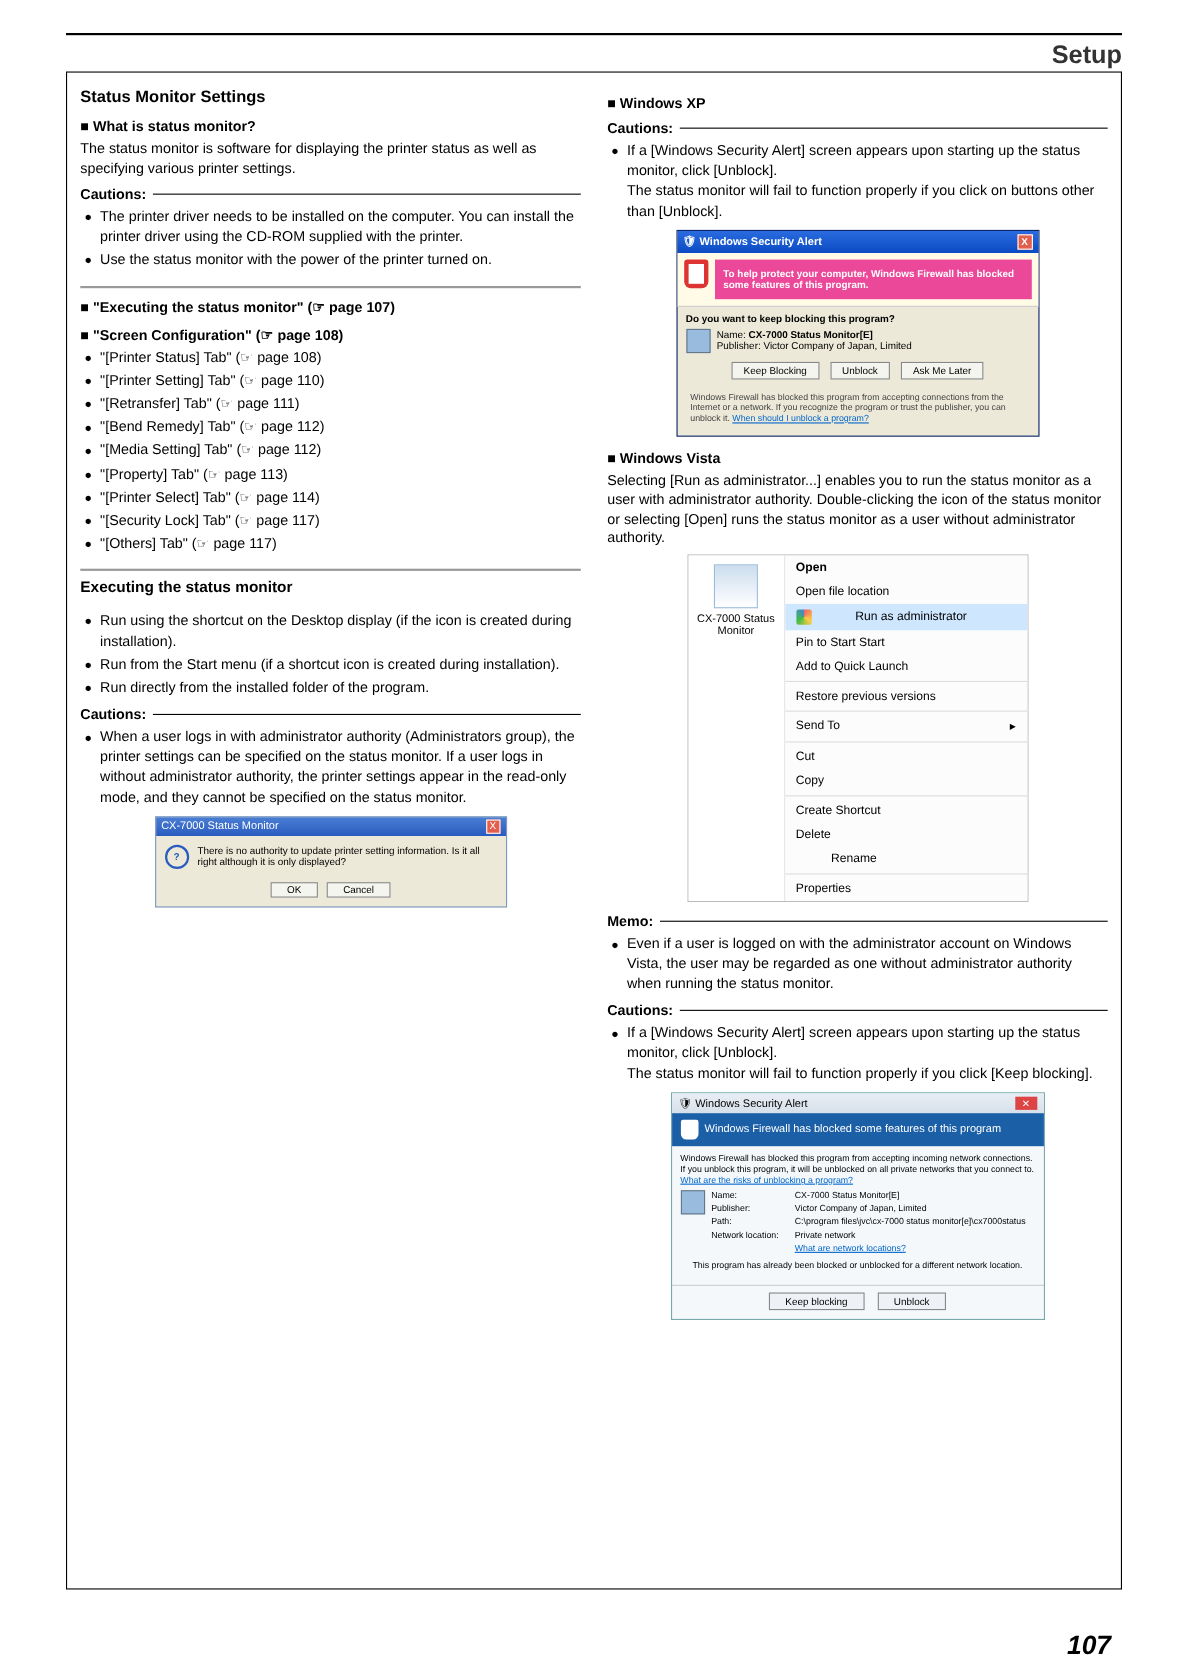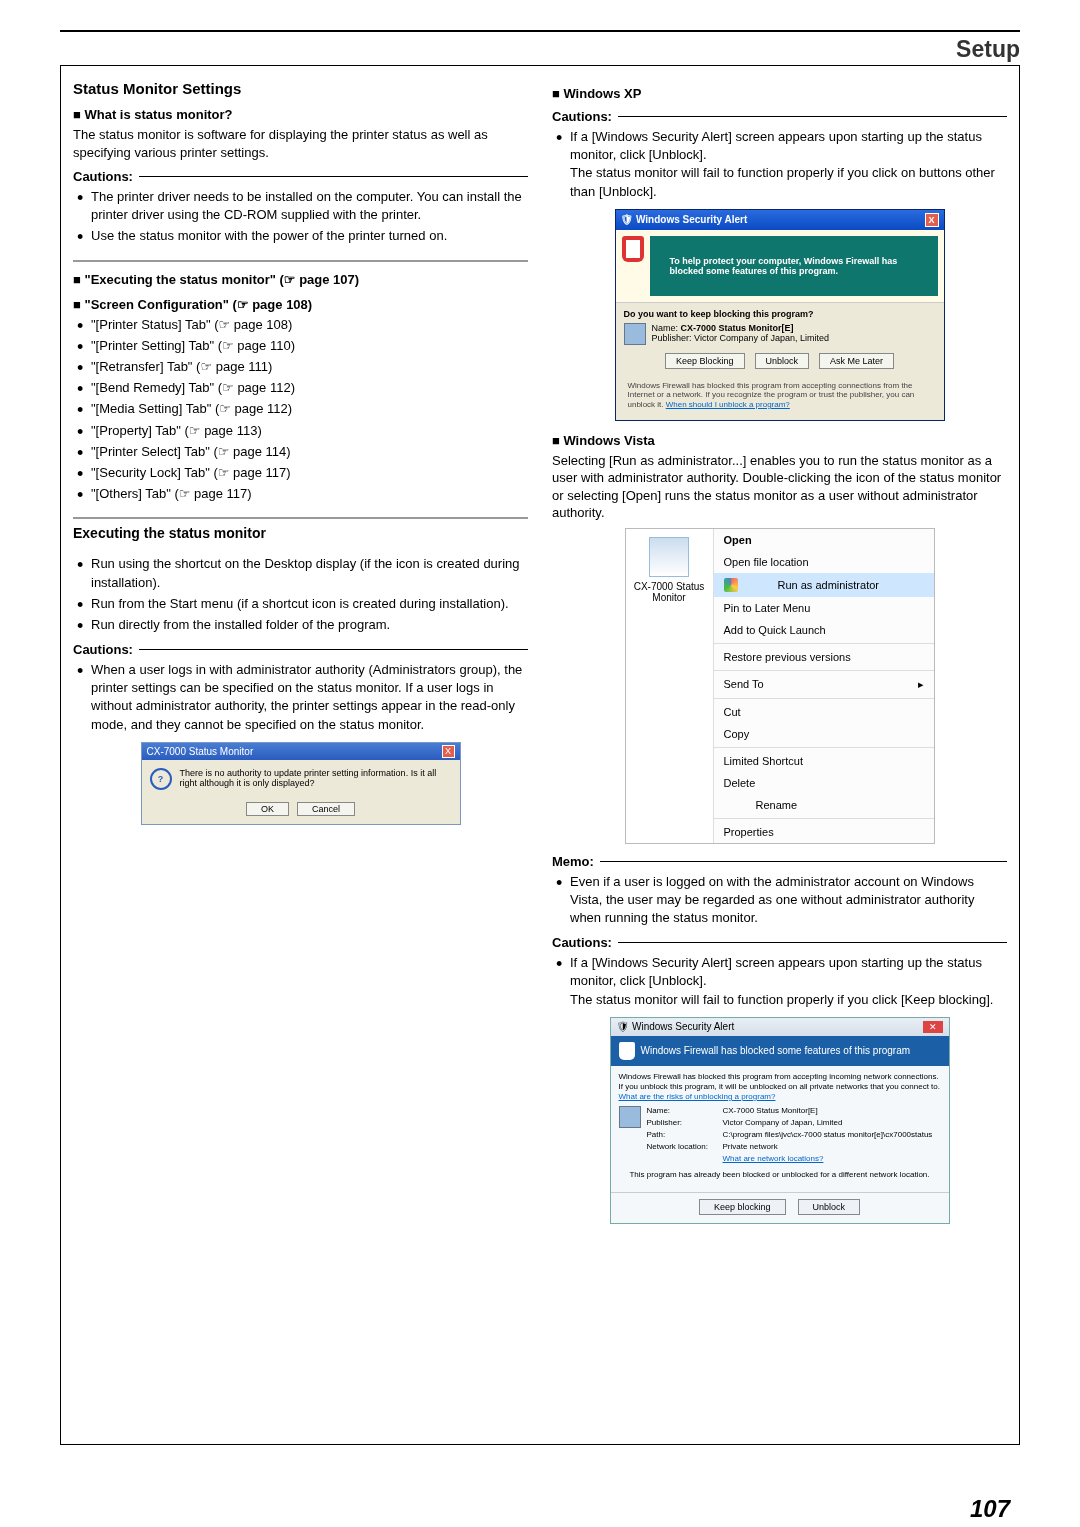--- a/index.html
+++ b/index.html
@@ -13,21 +13,21 @@
   .sm-title { font-weight: bold; font-size: 13px; margin: 10px 0 4px 0; }
   .sq::before { content: "■ "; }
   .body-text { font-size: 13px; line-height: 1.35; margin: 2px 0 6px 0; }
   .caution-row { display: flex; align-items: center; gap: 6px; margin: 8px 0 4px 0; }
   .caution-label { font-weight: bold; font-size: 13px; white-space: nowrap; }
   .caution-line { flex: 1; border-top: 1px solid #000; }
   .rule-grey { border-top: 2px solid #999; margin: 14px 0 6px 0; }
   ul.bullets { list-style: none; padding-left: 4px; margin: 2px 0 8px 0; }
   ul.bullets > li { position: relative; padding-left: 14px; font-size: 13px; line-height: 1.4; margin-bottom: 3px; }
   ul.bullets > li::before { content: "•"; position: absolute; left: 0; top: -2px; font-size: 18px;}
-  .page-num { position: absolute; bottom: 4px; right: 70px; font-size: 24px; font-style: italic; font-weight: bold; }
+  .page-num { position: absolute; bottom: 16px; right: 70px; font-size: 24px; font-style: italic; font-weight: bold; }
 
   
   .xp-box { width: 330px; margin: 8px auto 12px auto; border: 1px solid #0a246a; font-size: 9px; background: #ece9d8; }
   .xp-title { background: linear-gradient(#2a6bdf,#0a4bc4); color: #fff; padding: 3px 5px; display: flex; align-items: center; justify-content: space-between; font-size: 10px; font-weight: bold;}
   .xp-title .close { background: #e35f4d; color:#fff; width:14px; height:14px; display:flex; align-items:center; justify-content:center; border:1px solid #fff; font-size:9px;}
   .xp-warn { background: #fffbe6; border-bottom:1px solid #ccc; padding: 6px; display:flex; gap:6px; align-items:flex-start;}
   .xp-warn .shield { width:22px; height:26px; background:#d33; border-radius:3px 3px 6px 6px; flex-shrink:0; position:relative;}
   .xp-warn .shield::after{content:"";position:absolute;inset:4px;background:#fff;}
   .xp-body { padding: 6px 8px; }
   .xp-row { display:flex; gap:6px; margin:4px 0; align-items:flex-start;}
@@ -154,21 +154,21 @@
 The status monitor will fail to function properly if you click on buttons other than [Unblock].</li>
         </ul>
 
       <div class="xp-box">
         <div class="xp-title">
           <span><span>🛡</span> <span>Windows Security Alert</span></span>
           <span class="close">X</span>
         </div>
         <div class="xp-warn">
           <div class="shield"></div>
-          <div style="color:#fff; background:#0f766e; padding:20px; font-weight:bold; flex:1;">To help protect your computer, Windows Firewall has blocked some features of this program.</div>
+          <div style="color:#fff; background:#ec4899; padding:8px; font-weight:bold; flex:1;">To help protect your computer, Windows Firewall has blocked some features of this program.</div>
         </div>
         <div class="xp-body">
           <div style="font-weight:bold; margin-bottom:4px;">Do you want to keep blocking this program?</div>
           <div class="xp-row">
             <div class="xp-icon"></div>
             <div style="flex:1">
               <div><span>Name:</span> <b>CX-7000 Status Monitor[E]</b></div>
               <div><span>Publisher:</span> <span>Victor Company of Japan, Limited</span></div>
             </div>
           </div>
@@ -201,21 +201,21 @@
               </span>
             </div>
             <div class="vista-item sel">
               <span style="display: flex; align-items: center; gap: 34px;">
                 <span class="vista-shield"></span>
                 <span>Run as administrator</span>
               </span>
             </div>
             <div class="vista-item">
               <span style="display: flex; align-items: center;">
-                <span>Pin to Later Menu</span>
+                <span>Pin to Start Start</span>
               </span>
             </div>
             <div class="vista-item">
               <span style="display: flex; align-items: center;">
                 <span>Add to Quick Launch</span>
               </span>
             </div>
             <div class="vista-sep"></div>
             <div class="vista-item">
               <span style="display: flex; align-items: center;">
@@ -236,21 +236,21 @@
               </span>
             </div>
             <div class="vista-item">
               <span style="display: flex; align-items: center;">
                 <span>Copy</span>
               </span>
             </div>
             <div class="vista-sep"></div>
             <div class="vista-item">
               <span style="display: flex; align-items: center;">
-                <span>Limited Shortcut</span>
+                <span>Create Shortcut</span>
               </span>
             </div>
             <div class="vista-item">
               <span style="display: flex; align-items: center;">
                 <span>Delete</span>
               </span>
             </div>
             <div class="vista-item">
               <span style="display: flex; align-items: center; padding-left: 32px;">
                 <span>Rename</span>

